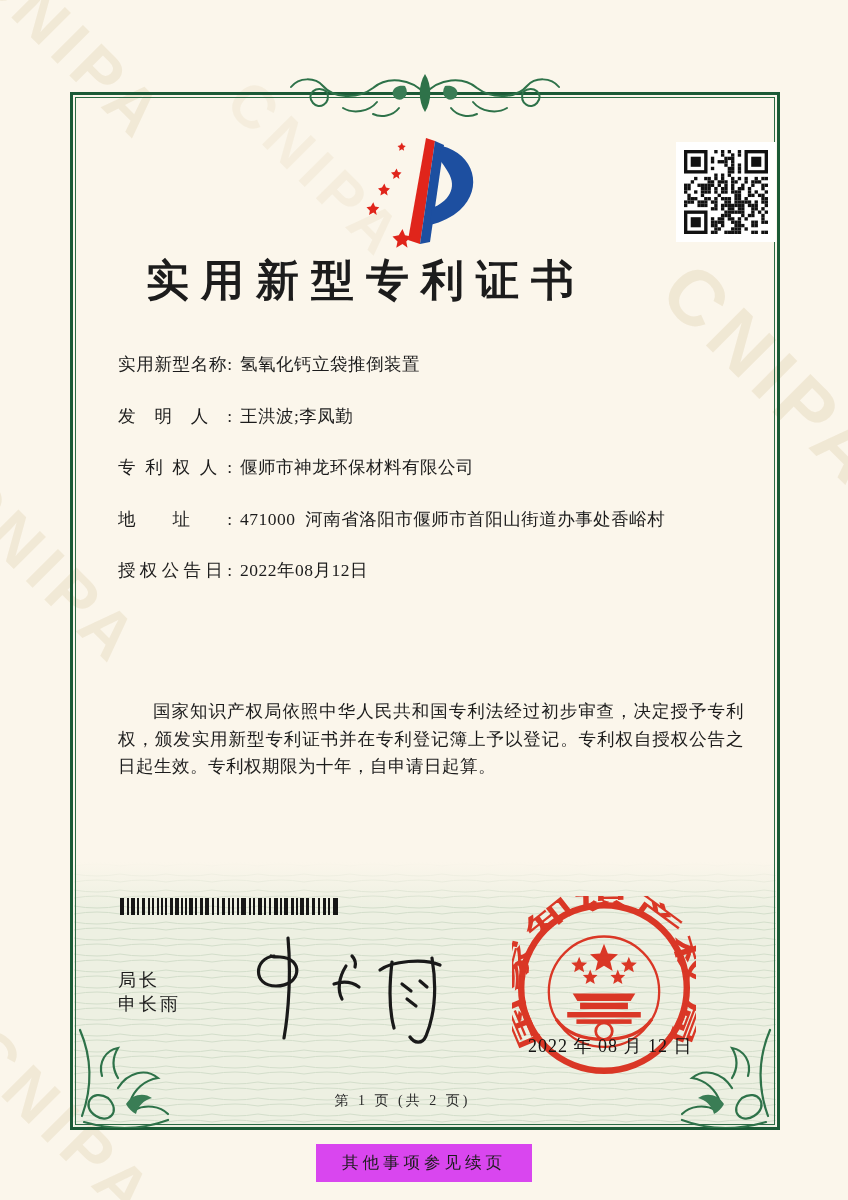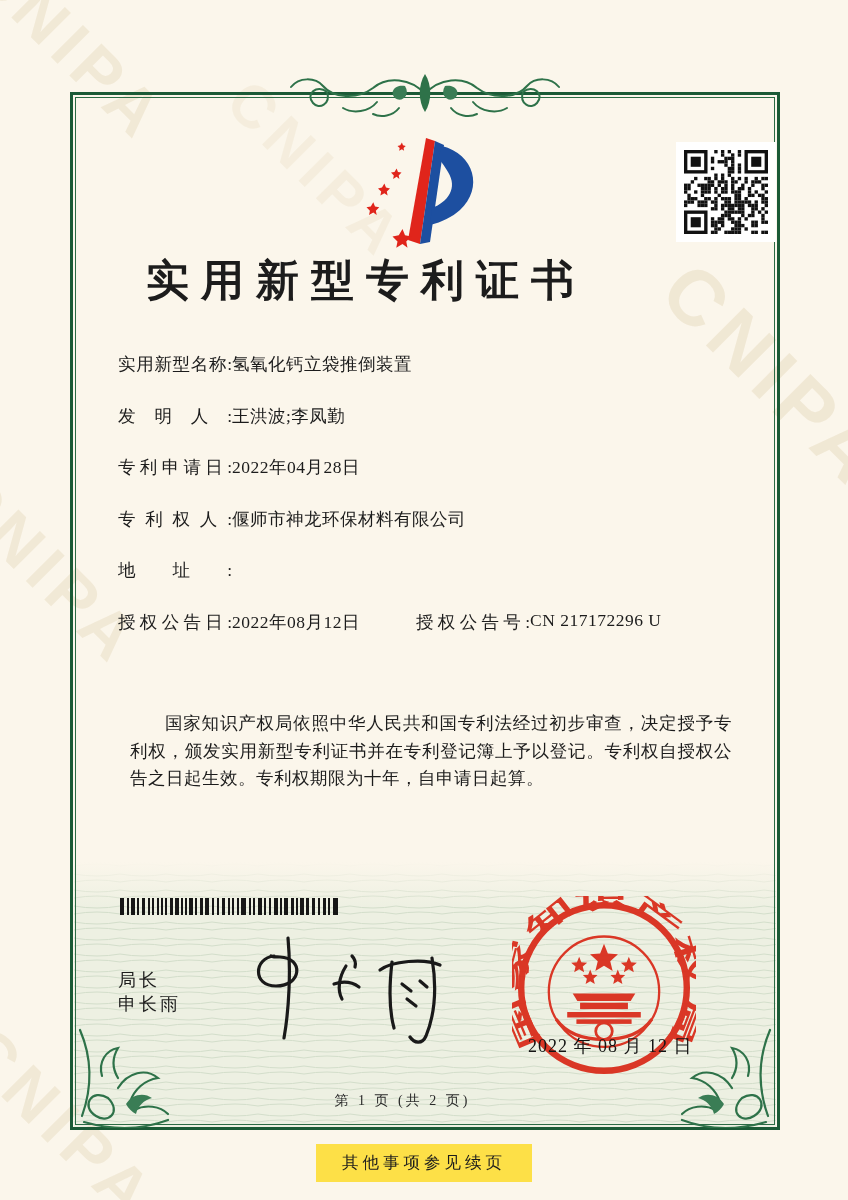--- a/index.html
+++ b/index.html
@@ -46,42 +46,42 @@
     position:absolute; z-index:5; left:0; width:732px; top:252px; text-align:center;
     font-size:43px; font-weight:bold; letter-spacing:12px;
   }
   
   .fields{position:absolute; z-index:5; left:118px; top:352px; width:630px; font-size:17.5px;}
   .frow{display:flex; margin-bottom:27.5px; height:24px; align-items:flex-end;}
   .flabel{
     display:inline-block; width:114px; text-align:justify; text-align-last:justify;
     flex:0 0 114px;
   }
-  .fvalue{margin-left:0; white-space:pre-wrap; letter-spacing:.5px;}
+  .fvalue{margin-left:8px; white-space:pre-wrap; letter-spacing:.5px;}
   .fpair2{display:flex; margin-left:56px;}
   
   .paras{position:absolute; z-index:5; left:118px; top:698px; width:626px; font-size:17.5px; line-height:27.5px; text-align:justify;}
-  .paras p{margin:12px; text-indent:2em; letter-spacing:.5px;}
+  .paras p{margin:0; text-indent:2em; letter-spacing:.5px;}
   
   .barcode{position:absolute; z-index:5; left:120px; top:898px; width:218px; height:17px;}
   
   .signoff{position:absolute; z-index:5; left:118px; top:968px; font-family:Liberation Mono, monospace; font-size:18px; letter-spacing:3px;}
   .signoff .name{margin-top:0;}
   .signature{position:absolute; z-index:5; left:228px; top:932px; width:230px; height:115px;}
   
   .seal{position:absolute; z-index:5; left:512px; top:896px; width:184px; height:184px; opacity:.94;}
   .seal-date{
     position:absolute; z-index:6; left:528px; top:1034px; width:180px;
     font-size:18px; letter-spacing:1px; color:#141414; white-space:nowrap;
   }
   
   .page-num{position:absolute; z-index:5; left:70px; width:665px; top:1092px; text-align:center; font-size:14px; letter-spacing:3px; color:#2a2a2a;}
   .continuation{
     position:absolute; z-index:5; left:424px; top:1144px; transform:translateX(-50%);
-    background:#fde047; padding:8px 26px; font-size:16.5px; letter-spacing:4px;
+    background:#d946ef; padding:8px 26px; font-size:16.5px; letter-spacing:4px;
   }
 </style>
 </head>
 <body>
 
 <div class="page">
 
   <div class="wm wm1">CNIPA</div>
   <div class="wm wm2">CNIPA</div>
   <div class="wm wm3">CNIPA</div>
@@ -424,37 +424,30 @@
   <div class="fields">
     <div class="frow">
       <span class="flabel">实用新型名称:</span>
       <span class="fvalue">氢氧化钙立袋推倒装置</span>
     </div>
     <div class="frow">
       <span class="flabel">发明人:</span>
       <span class="fvalue">王洪波;李凤勤</span>
     </div>
     <div class="frow">
-      <span class="flabel">专利申请日:</span>
-      <span class="fvalue">2022年04月28日</span>
-    </div>
-    <div class="frow">
       <span class="flabel">专利权人:</span>
       <span class="fvalue">偃师市神龙环保材料有限公司</span>
     </div>
     <div class="frow">
       <span class="flabel">地址:</span>
+      <span class="fvalue">471000  河南省洛阳市偃师市首阳山街道办事处香峪村</span>
     </div>
     <div class="frow">
       <span class="flabel">授权公告日:</span>
       <span class="fvalue">2022年08月12日</span>
-      <span class="fpair2">
-        <span class="flabel">授权公告号:</span>
-        <span class="fvalue">CN 217172296 U</span>
-      </span>
     </div>
   </div>
 
   <div class="paras">
     <p>国家知识产权局依照中华人民共和国专利法经过初步审查，决定授予专利权，颁发实用新型专利证书并在专利登记簿上予以登记。专利权自授权公告之日起生效。专利权期限为十年，自申请日起算。</p>
   </div>
 
   <svg class="barcode" id="barcode" viewBox="0 0 218 17" preserveAspectRatio="none">
       <rect x="0" y="0" width="4" height="17" fill="#161616"></rect>
       <rect x="7" y="0" width="2" height="17" fill="#161616"></rect>

